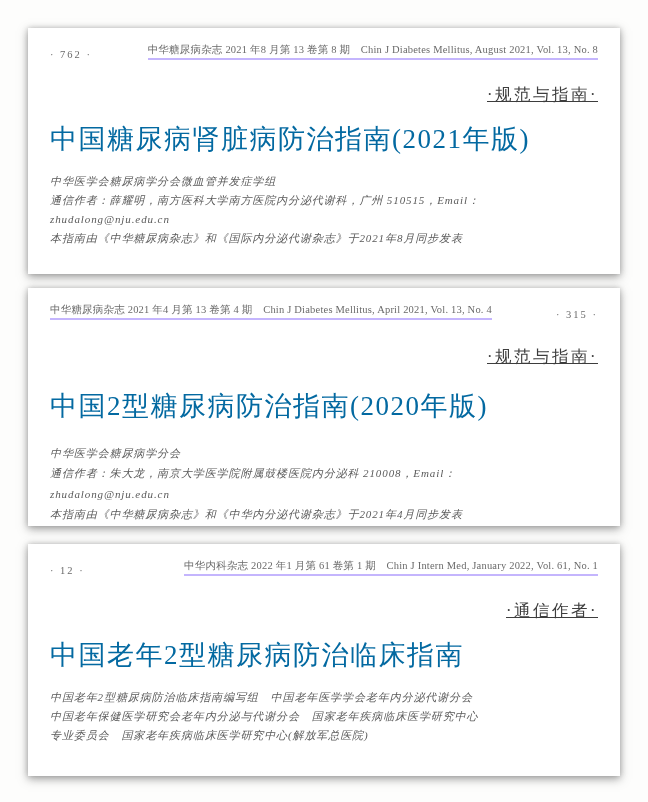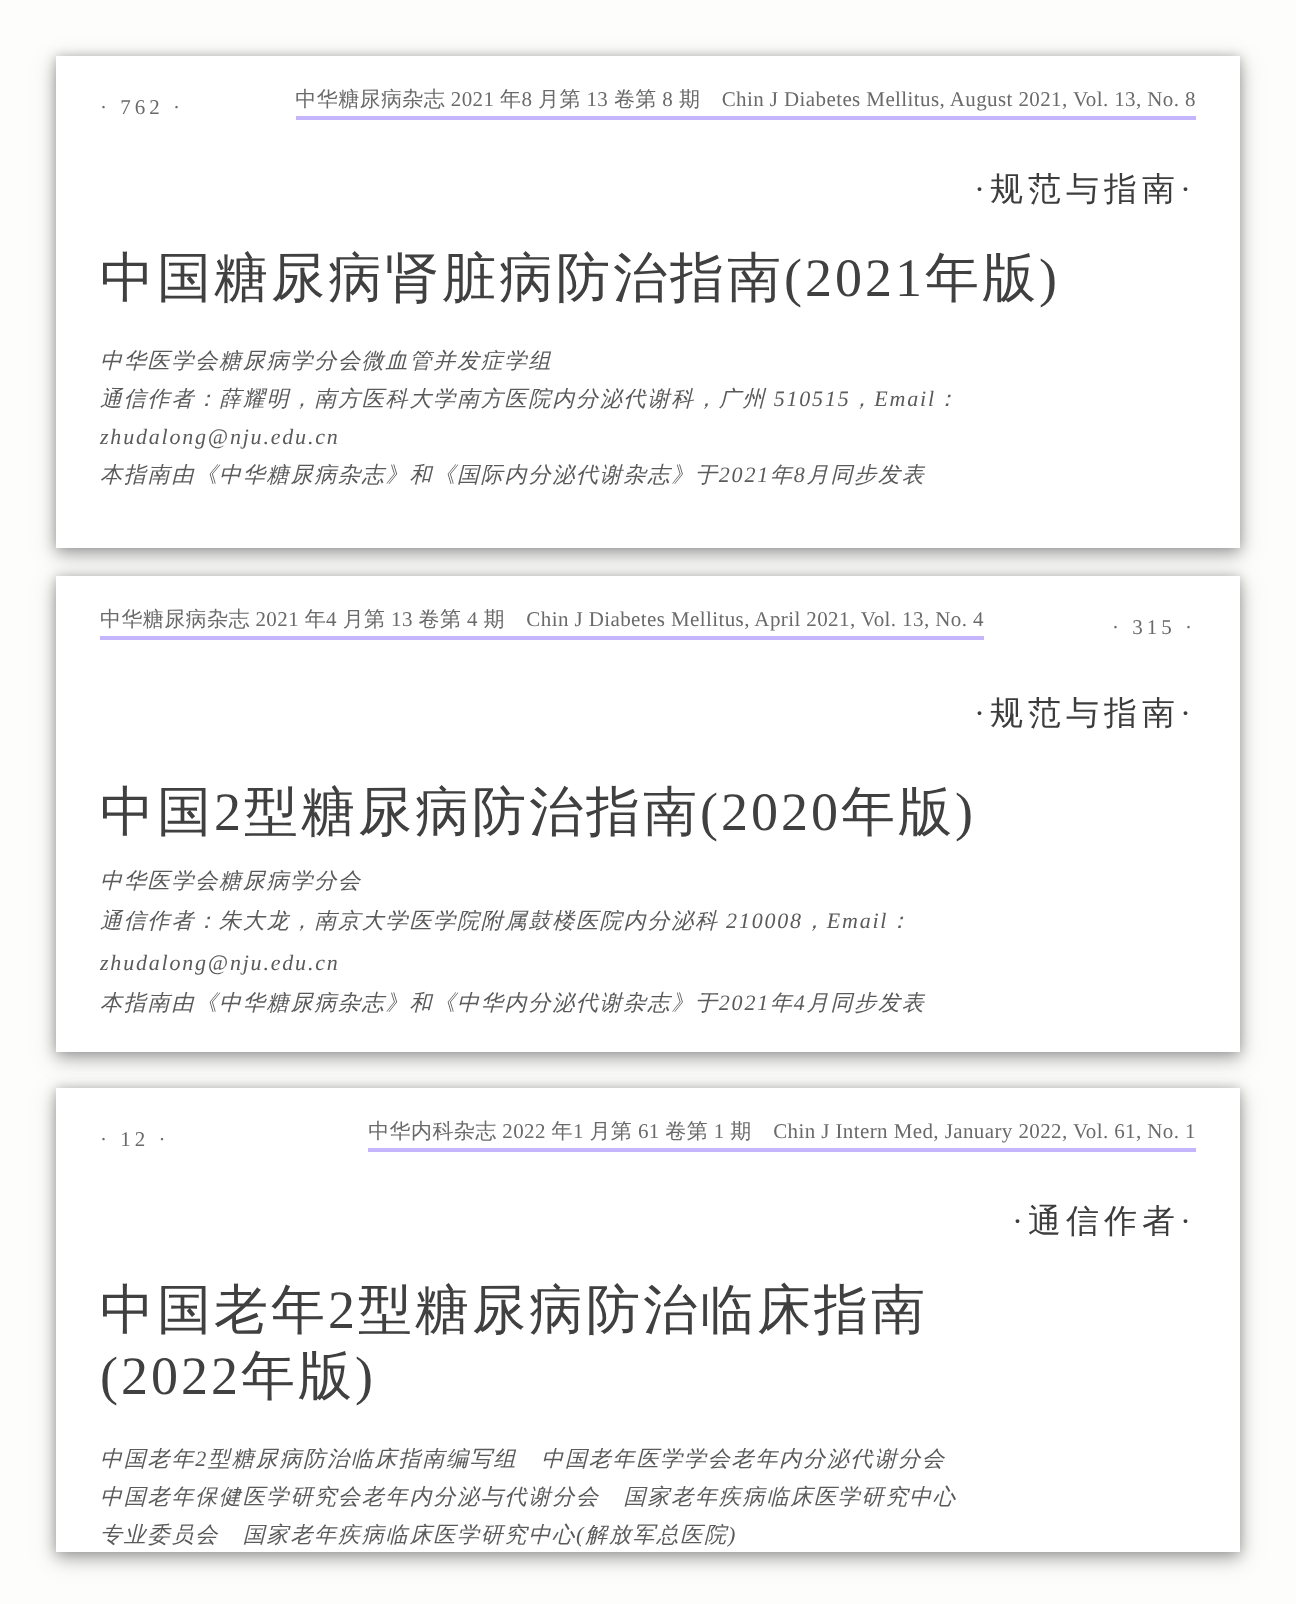--- a/index.html
+++ b/index.html
@@ -36,42 +36,43 @@
     white-space: nowrap;
   }
   .pageno { white-space: nowrap; letter-spacing: 2px; }
 
   .section {
     text-align: right;
     font-size: 16.5px;
     color: #3d3d3d;
     letter-spacing: 2.5px;
     margin-top: 24px;
+    text-decoration: underline;
   }
   .card2 .section { margin-top: 26px; }
 
   .title {
     font-size: 27px;
     font-weight: normal;
-    color: #404040;
+    color: #0369a1;
     letter-spacing: 1.5px;
     line-height: 1.22;
     margin-top: 17px;
   }
   .card2 .title { margin-top: 22px; }
 
   .authors {
     margin-top: 16px;
     font-size: 11px;
     font-style: italic;
     color: #5a5a5a;
     line-height: 1.72;
     letter-spacing: 0.9px;
   }
-  .card2 .authors { margin-top: 8px; line-height: 1.85; }
+  .card2 .authors { margin-top: 20px; line-height: 1.85; }
   .authors p { margin: 0; }
 </style>
 </head>
 <body>
 
 <div class="stage">
 
   <div class="card card1">
     <div class="card-header">
       <span class="pageno">· 762 ·</span>
@@ -101,21 +102,21 @@
       <p>本指南由《中华糖尿病杂志》和《中华内分泌代谢杂志》于2021年4月同步发表</p>
     </div>
   </div>
 
   <div class="card card3">
     <div class="card-header">
       <span class="pageno">· 12 ·</span>
       <span class="journal">中华内科杂志 2022 年1 月第 61 卷第 1 期　Chin J Intern Med, January 2022, Vol. 61, No. 1</span>
     </div>
     <div class="section">·通信作者·</div>
-    <h1 class="title"><span>中国老年2型糖尿病防治临床指南</span><br><span>(2022年版)</span></h1>
+    <h1 class="title"><span>中国老年2型糖尿病防治临床指南</span><br></h1>
     <div class="authors">
       <p>中国老年2型糖尿病防治临床指南编写组　中国老年医学学会老年内分泌代谢分会</p>
       <p>中国老年保健医学研究会老年内分泌与代谢分会　国家老年疾病临床医学研究中心</p>
       <p>专业委员会　国家老年疾病临床医学研究中心(解放军总医院)</p>
     </div>
   </div>
 
 </div>
 
 </body></html>

